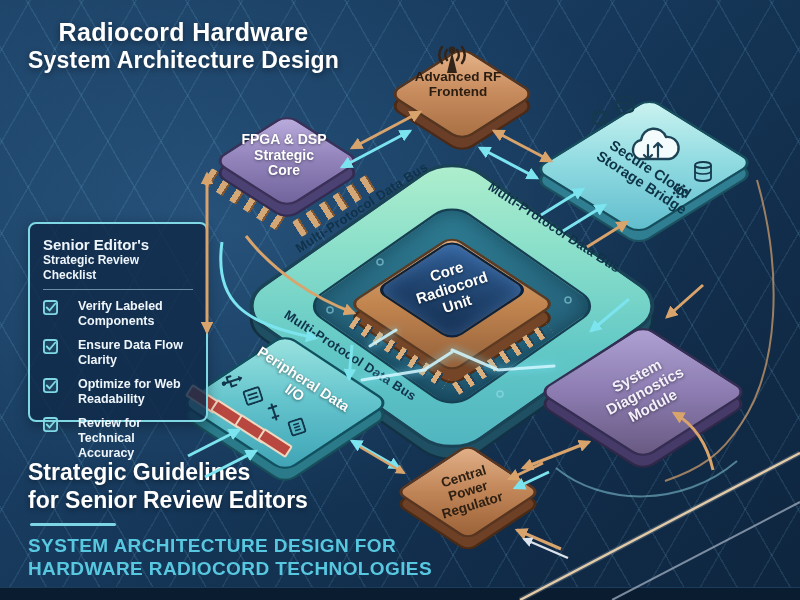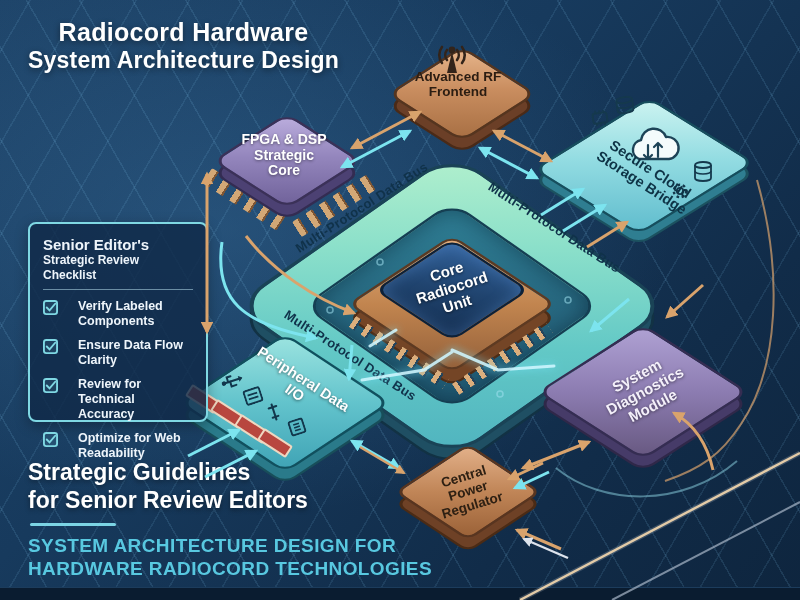--- a/index.html
+++ b/index.html
@@ -229,32 +229,32 @@
           <div>Ensure Data Flow</div>
           <div>Clarity</div>
         </div>
     </div>
     <div class="citem">
       <svg width="15" height="15" viewBox="0 0 16 16">
         <rect x="1" y="1" width="14" height="14" rx="2.5" fill="rgba(127,216,227,.12)" stroke="#7fd8e3" stroke-width="2"></rect>
         <path d="M4 8 l3 3 l6 -7" fill="none" stroke="#7fd8e3" stroke-width="2" stroke-linecap="round"></path>
       </svg>
       <div>
-          <div>Review for Technical</div>
-          <div>Accuracy</div>
+          <div>Optimize for Web</div>
+          <div>Readability</div>
         </div>
     </div>
     <div class="citem">
       <svg width="15" height="15" viewBox="0 0 16 16">
         <rect x="1" y="1" width="14" height="14" rx="2.5" fill="rgba(127,216,227,.12)" stroke="#7fd8e3" stroke-width="2"></rect>
         <path d="M4 8 l3 3 l6 -7" fill="none" stroke="#7fd8e3" stroke-width="2" stroke-linecap="round"></path>
       </svg>
       <div>
-          <div>Optimize for Web</div>
-          <div>Readability</div>
+          <div>Review for Technical</div>
+          <div>Accuracy</div>
         </div>
     </div>
   </div>
 
   <div class="footer">
     <div class="f1">Strategic Guidelines</div>
     <div class="f1">for Senior Review Editors</div>
     <div class="bar"></div>
     <div class="f2">SYSTEM ARCHITECTURE DESIGN FOR</div>
     <div class="f2">HARDWARE RADIOCORD TECHNOLOGIES</div>

